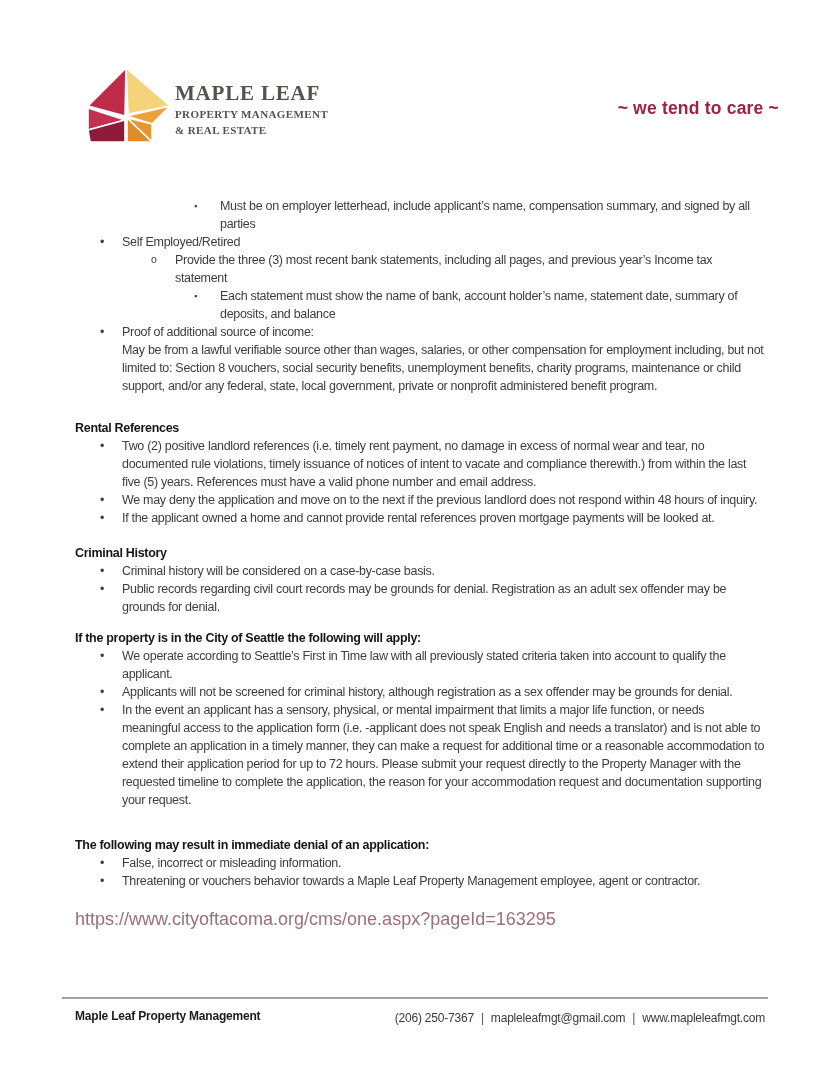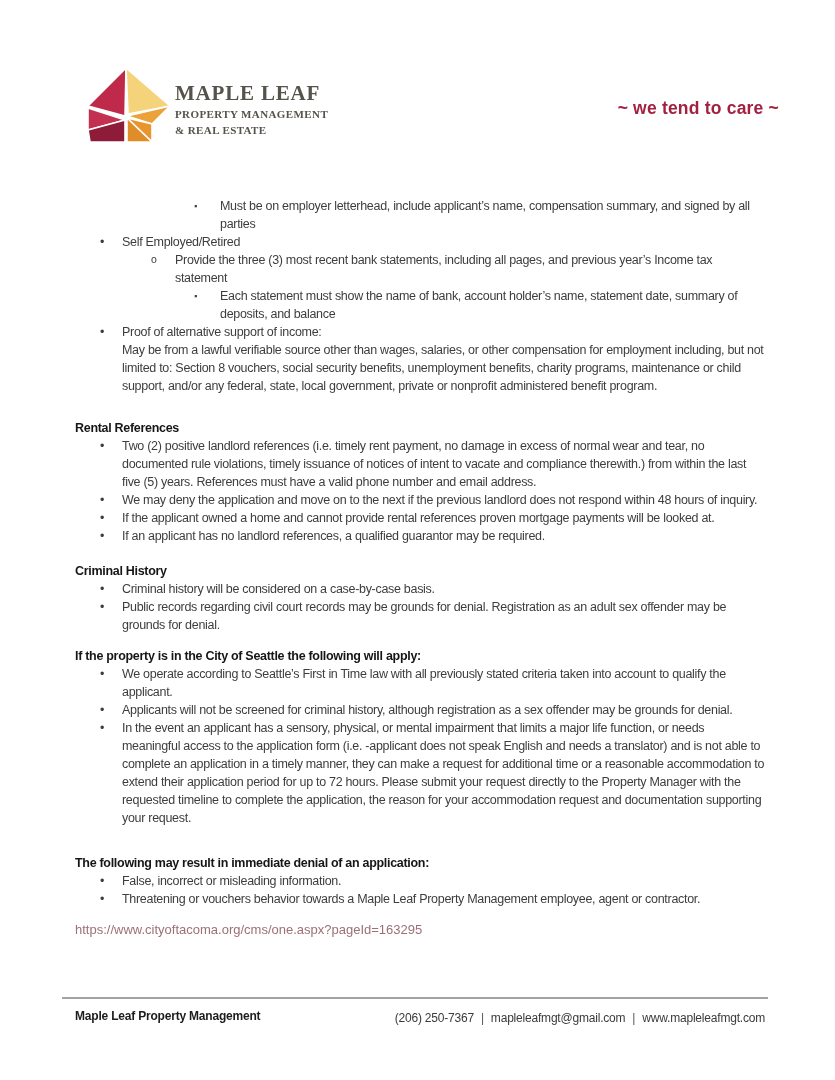--- a/index.html
+++ b/index.html
@@ -31,21 +31,21 @@
   .l2::before{content:"o";position:absolute;left:76px;top:-1px;font-size:10.5px;}
   .l3{padding-left:145px;}
   .l3::before{content:"\25AA";position:absolute;left:119px;top:0;font-size:9px;}
   .cont{padding-left:47px;}
   .sec-heading{font-weight:bold;color:#161616;}
   .mt-rr{margin-top:24px;}
   .mt-ch{margin-top:17px;}
   .mt-sea{margin-top:13px;}
   .mt-den{margin-top:27px;}
   .doc-link{
-    display:inline-block;margin-top:13px;color:#9c7076;font-size:13px;
+    display:inline-block;margin-top:20px;color:#9c7076;font-size:18px;
     letter-spacing:0;text-decoration:none;
   }
 
   
   .footer-rule{position:absolute;left:62px;top:997px;width:706px;height:0;border-top:2px solid #a3a3a3;}
   .footer-left{position:absolute;left:75px;top:1009px;font-size:12px;font-weight:bold;color:#1c1c1c;letter-spacing:-0.2px;}
   .footer-right{position:absolute;right:70px;top:1011px;font-size:12px;color:#3a3a3a;letter-spacing:-0.2px;}
   .footer-right .sep{padding:0 7px;color:#555;}
   .watermark{
     position:absolute;left:16px;top:1027px;
@@ -78,29 +78,28 @@
 
   <div class="tagline">~ we tend to care ~</div>
 
   <div class="doc">
 
     
     <div class="li l3">Must be on employer letterhead, include applicant’s name, compensation summary, and signed by all parties</div>
     <div class="li l1">Self Employed/Retired</div>
     <div class="li l2">Provide the three (3) most recent bank statements, including all pages, and previous year’s Income tax statement</div>
     <div class="li l3">Each statement must show the name of bank, account holder’s name, statement date, summary of deposits, and balance</div>
-    <div class="li l1">Proof of alternative support of income:</div>
+    <div class="li l1">Proof of additional source of income:</div>
     <div class="cont">May be from a lawful verifiable source other than wages, salaries, or other compensation for employment including, but not limited to: Section 8 vouchers, social security benefits, unemployment benefits, charity programs, maintenance or child support, and/or any federal, state, local government, private or nonprofit administered benefit program.</div>
 
     
     <div class="sec-heading mt-rr">Rental References</div>
     <div class="li l1">Two (2) positive landlord references (i.e. timely rent payment, no damage in excess of normal wear and tear, no documented rule violations, timely issuance of notices of intent to vacate and compliance therewith.) from within the last five (5) years. References must have a valid phone number and email address.</div>
     <div class="li l1">We may deny the application and move on to the next if the previous landlord does not respond within 48 hours of inquiry.</div>
     <div class="li l1">If the applicant owned a home and cannot provide rental references proven mortgage payments will be looked at.</div>
-    <div class="li l1">If an applicant has no landlord references, a qualified guarantor may be required.</div>
 
     
     <div class="sec-heading mt-ch">Criminal History</div>
     <div class="li l1">Criminal history will be considered on a case-by-case basis.</div>
     <div class="li l1">Public records regarding civil court records may be grounds for denial. Registration as an adult sex offender may be grounds for denial.</div>
 
     
     <div class="sec-heading mt-sea">If the property is in the City of Seattle the following will apply:</div>
     <div class="li l1">We operate according to Seattle’s First in Time law with all previously stated criteria taken into account to qualify the applicant.</div>
     <div class="li l1">Applicants will not be screened for criminal history, although registration as a sex offender may be grounds for denial.</div>

